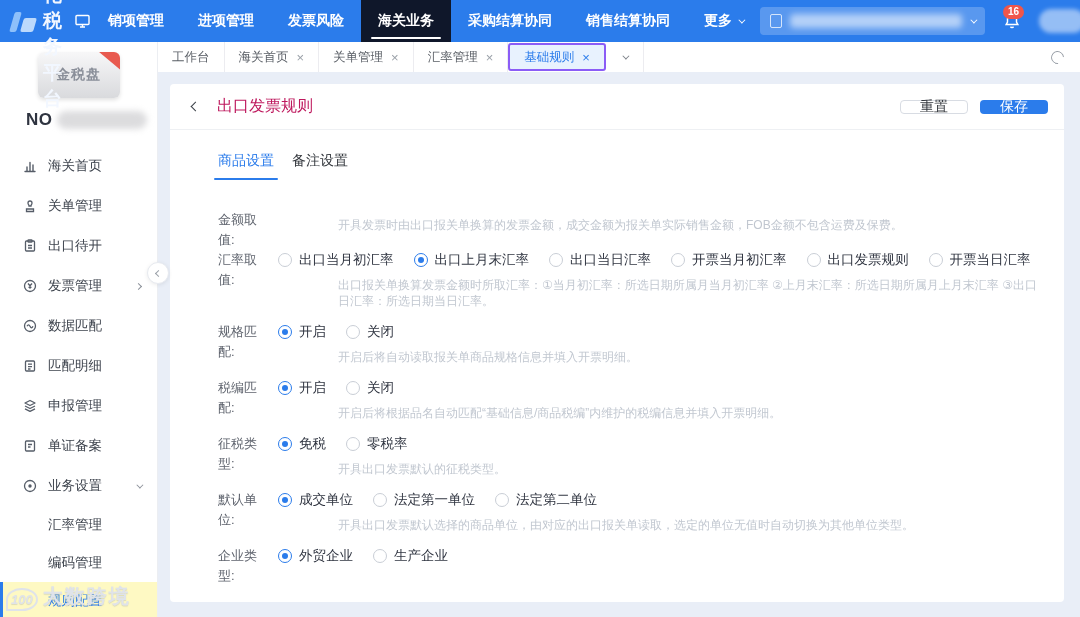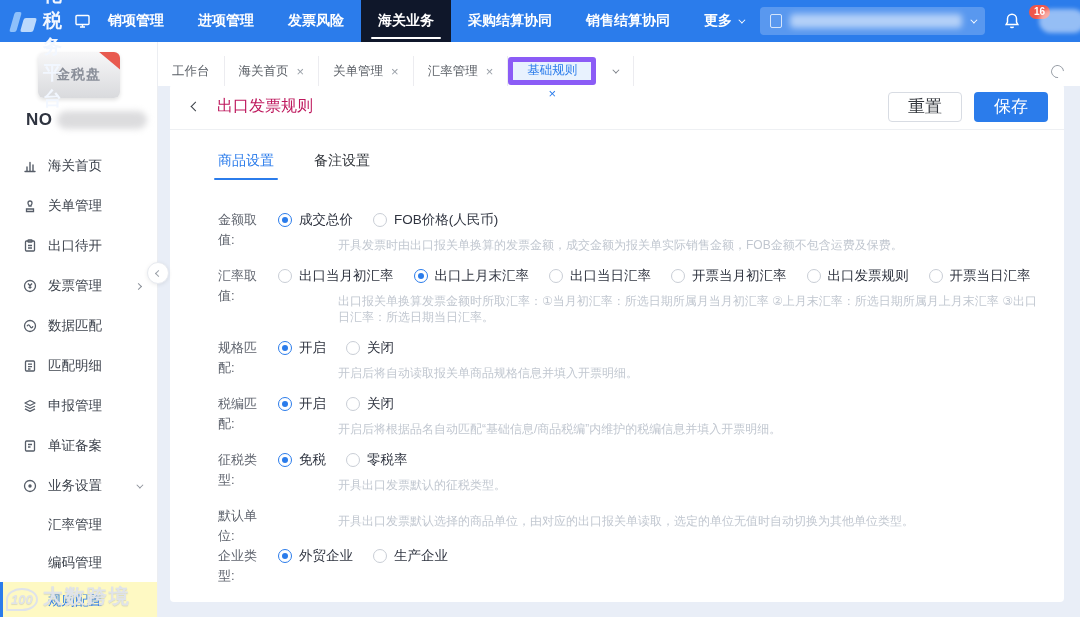--- a/index.html
+++ b/index.html
@@ -17,35 +17,35 @@
   .nav-tool { width:38px; display:flex; justify-content:center; align-items:center; height:100%; cursor:pointer; }
   .nav-items { display:flex; height:100%; }
   .nav-item { padding:0 17px; height:100%; display:flex; align-items:center; font-size:14px; font-weight:bold; cursor:pointer; position:relative; white-space:nowrap; }
   .nav-item.active { background:#0f172a; }
   .nav-item.active::after { content:""; position:absolute; left:10px; right:10px; bottom:3px; height:2px; background:#fff; border-radius:1px; }
   .nav-right { margin-left:auto; display:flex; align-items:center; gap:18px; padding-right:18px; }
   .company-select { width:225px; height:28px; background:rgba(255,255,255,.22); border-radius:4px; display:flex; align-items:center; padding:0 10px; cursor:pointer; }
   .company-blur { flex:1; height:14px; margin:0 8px; background:rgba(255,255,255,.55); border-radius:4px; filter:blur(3px); }
   .doc-glyph { width:12px; height:14px; border:1.5px solid rgba(255,255,255,.75); border-radius:2px; }
   .bell-wrap { position:relative; cursor:pointer; display:flex; }
-  .badge { position:absolute; top:-7px; left:26px; background:#f0564a; color:#fff; font-size:10px; line-height:14px; padding:0 5px; border-radius:8px; font-weight:bold; }
+  .badge { position:absolute; top:-7px; left:0; background:#f0564a; color:#fff; font-size:10px; line-height:14px; padding:0 5px; border-radius:8px; font-weight:bold; }
   .avatar { width:46px; height:24px; border-radius:12px; background:rgba(255,255,255,.5); filter:blur(2px); cursor:pointer; }
 
   
   .chev { display:inline-block; width:7px; height:7px; border-right:1.5px solid currentColor; border-bottom:1.5px solid currentColor; }
   .chev.down { transform:rotate(45deg) translateY(-2px); }
   .chev.right { transform:rotate(-45deg); }
   .chev.left { transform:rotate(135deg); }
   .chev.sm { width:5px; height:5px; }
 
   
-  .tabbar { position:absolute; top:56px; left:158px; right:0; height:30px; background:#fff; display:flex; align-items:stretch; z-index:20; }
+  .tabbar { position:absolute; top:42px; left:158px; right:0; height:30px; background:#fff; display:flex; align-items:stretch; z-index:20; }
   .tab { display:flex; align-items:center; gap:8px; padding:0 14px; font-size:12.5px; color:#5a5f66; border-right:1px solid #ececf0; cursor:pointer; white-space:nowrap; }
   .tab .close { font-size:13px; color:#9aa0a8; line-height:1; }
-  .tab.active { background:#e8f2fe; color:#2b7ceb; border:5px solid #8b5cf6; border-radius:3px; margin:1px 0;flex-direction:column; }
+  .tab.active { background:#e8f2fe; color:#2b7ceb; border:2px solid #8b5cf6; border-radius:3px; margin:1px 0; }
   .tab.active .close { color:#2b7ceb; }
   .tab.dropdown { border-right:1px solid #ececf0; border-left:none; color:#7a7f87; padding:0 16px; }
   .refresh { margin-left:auto; display:flex; align-items:center; padding-right:16px; cursor:pointer; }
   .refresh span { width:13px; height:13px; border:1.7px solid #9aa0a8; border-radius:50%; border-right-color:transparent; display:inline-block; transform:rotate(40deg); }
 
   
   .sidebar { position:absolute; top:42px; left:0; bottom:0; width:158px; background:#fff; border-right:1px solid #eceef2; z-index:25; }
   .device-card { width:82px; height:46px; margin:10px auto 4px auto; background:linear-gradient(180deg,#f7f7f8,#d9dadd); border-radius:6px; position:relative; display:flex; align-items:center; justify-content:center; box-shadow:0 2px 4px rgba(0,0,0,.12); overflow:hidden; }
   .device-card span { font-size:14px; font-weight:bold; color:#8a8f99; letter-spacing:1px; }
   .ribbon { position:absolute; top:-8px; right:-14px; width:34px; height:20px; background:#e85a4f; transform:rotate(40deg); }
@@ -61,26 +61,26 @@
   .side-sub.active::before { content:""; position:absolute; left:0; top:0; bottom:0; width:3px; background:#2b7ceb; }
   .collapse-handle { position:absolute; top:262px; left:147px; width:22px; height:22px; background:#fff; border:1px solid #e7eaf0; border-radius:50%; box-shadow:0 1px 4px rgba(0,0,0,.08); display:flex; align-items:center; justify-content:center; color:#9aa0a8; cursor:pointer; z-index:40; }
 
   
   .content { position:absolute; top:72px; left:158px; right:0; bottom:0; background:#e9eef7; }
   .card { position:absolute; left:12px; top:12px; right:16px; bottom:15px; background:#fff; border-radius:4px; overflow:hidden; }
   .card-header { height:46px; display:flex; align-items:center; padding:0 16px; border-bottom:1px solid #eef0f3; }
   .back { color:#3a3f47; padding:4px 6px; cursor:pointer; display:flex; }
   .page-title { font-size:16px; color:#be185d; margin-left:12px; font-weight:400; }
   .header-actions { margin-left:auto; display:flex; gap:12px; }
-  .btn { height:30px; padding:0 19px; border-radius:4px; font-size:17px; cursor:pointer; display:flex; align-items:center; border:1px solid transparent; }
+  .btn { height:14px; padding:0 19px; border-radius:4px; font-size:14px; cursor:pointer; display:flex; align-items:center; border:1px solid transparent; }
   .btn.ghost { background:#fff; border-color:#d8dce3; color:#33373d; }
   .btn.primary { background:#2b7ceb; color:#fff; }
 
   .card-body { padding:22px 24px 0 48px; }
-  .sub-tabs { display:flex; gap:40px; margin-bottom:30px; }
+  .sub-tabs { display:flex; gap:18px; margin-bottom:30px; }
   .sub-tab { font-size:14px; color:#33373d; padding-bottom:10px; cursor:pointer; position:relative; }
   .sub-tab.active { color:#2b7ceb; }
   .sub-tab.active::after { content:""; position:absolute; left:-4px; right:-4px; bottom:0; height:2px; background:#2b7ceb; border-radius:1px; }
 
   .form-row { display:flex; }
   .row-label { width:54px; flex:none; font-size:13px; color:#5f646e; line-height:20px; }
   .row-content { margin-left:6px; flex:1; }
   .options { display:flex; flex-wrap:wrap; gap:0 20px; line-height:20px; }
   .radio-opt { display:flex; align-items:center; cursor:pointer; }
   .rdo { width:14px; height:14px; border-radius:50%; border:1px solid #c9ced6; background:#fff; margin-right:7px; flex:none; position:relative; }
@@ -309,30 +309,20 @@
     </div>
     <div class="card-body">
       <div class="sub-tabs" id="sub-tabs">
           <div class="sub-tab active">商品设置</div>
           <div class="sub-tab">备注设置</div>
         </div>
       <div id="form">
           <div class="form-row">
             <div class="row-label">金额取值:</div>
             <div class="row-content">
-              <div class="options">
-                <label class="radio-opt">
-                  <span class="rdo on"></span>
-                  <span class="opt-label">成交总价</span>
-                </label>
-                <label class="radio-opt">
-                  <span class="rdo"></span>
-                  <span class="opt-label">FOB价格(人民币)</span>
-                </label>
-              </div>
               <div class="help">开具发票时由出口报关单换算的发票金额，成交金额为报关单实际销售金额，FOB金额不包含运费及保费。</div>
             </div>
           </div>
           <div class="form-row">
             <div class="row-label">汇率取值:</div>
             <div class="row-content">
               <div class="options">
                 <label class="radio-opt">
                   <span class="rdo"></span>
                   <span class="opt-label">出口当月初汇率</span>
@@ -405,20 +395,34 @@
                   <span class="rdo"></span>
                   <span class="opt-label">零税率</span>
                 </label>
               </div>
               <div class="help">开具出口发票默认的征税类型。</div>
             </div>
           </div>
           <div class="form-row">
             <div class="row-label">默认单位:</div>
             <div class="row-content">
+              <div class="options">
+                <label class="radio-opt">
+                  <span class="rdo on"></span>
+                  <span class="opt-label">成交单位</span>
+                </label>
+                <label class="radio-opt">
+                  <span class="rdo"></span>
+                  <span class="opt-label">法定第一单位</span>
+                </label>
+                <label class="radio-opt">
+                  <span class="rdo"></span>
+                  <span class="opt-label">法定第二单位</span>
+                </label>
+              </div>
               <div class="help">开具出口发票默认选择的商品单位，由对应的出口报关单读取，选定的单位无值时自动切换为其他单位类型。</div>
             </div>
           </div>
           <div class="form-row">
             <div class="row-label">企业类型:</div>
             <div class="row-content">
               <div class="options">
                 <label class="radio-opt">
                   <span class="rdo on"></span>
                   <span class="opt-label">外贸企业</span>

